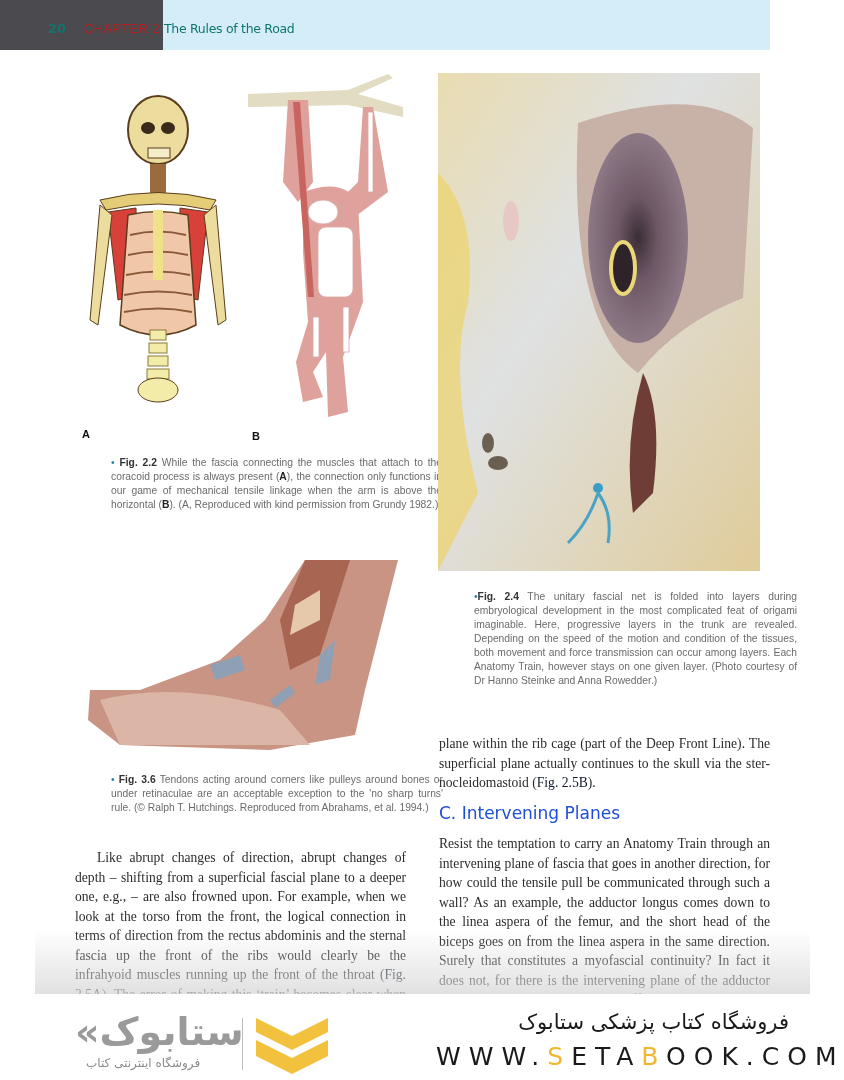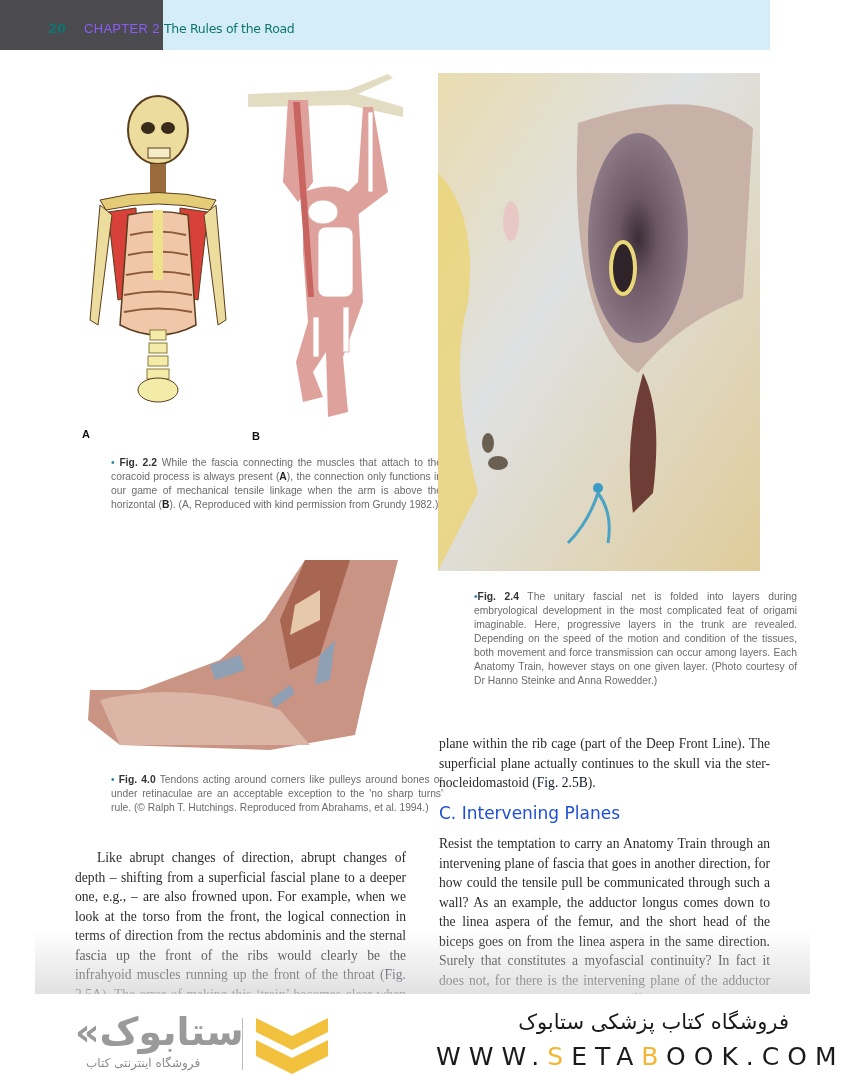--- a/index.html
+++ b/index.html
@@ -3,21 +3,21 @@
 <meta charset="utf-8">
 <style>
   * { box-sizing: border-box; margin: 0; padding: 0; }
   html, body { width: 844px; height: 1080px; background: #ffffff; overflow: hidden; }
   body { position: relative; font-family: "Liberation Sans", sans-serif; color: #222; }
 
   
   .hdr-dark { position: absolute; left: 0; top: 0; width: 163px; height: 50px; background: #4a4a4f; }
   .hdr-light { position: absolute; left: 163px; top: 0; width: 607px; height: 50px; background: #d4edf9; }
   .hdr-pagenum { position: absolute; left: 48px; top: 21px; font: bold 13px "DejaVu Sans", sans-serif; color: #0f766e; text-align: center; }
-  .hdr-chapter { position: absolute; left: 84px; top: 21px; font: 13px "Liberation Sans", sans-serif; color: #8b5cf6; letter-spacing: 0.3px; }
+  .hdr-chapter { position: absolute; left: 84px; top: 21px; font: 13px "Liberation Sans", sans-serif; color: #b91c1c; letter-spacing: 0.3px; }
   .hdr-title { position: absolute; left: 164px; top: 21px; font: 12.5px "DejaVu Sans", sans-serif; color: #0f766e; letter-spacing: -0.3px; }
 
   
   .fig { position: absolute; overflow: hidden; }
   .fig svg { display: block; width: 100%; height: 100%; }
 
   .panel-label { position: absolute; font: bold 11px "Liberation Sans", sans-serif; color: #111; }
 
   
   .caption { position: absolute; font: 10.3px/14px "Liberation Sans", sans-serif; color: #6b6b6b; text-align: justify; margin-left: 36px; }
@@ -148,21 +148,21 @@
     <path d="M20 140 Q100 120 200 150 L230 185 L40 185 Z" fill="#dbb6a6"></path>
     <path d="M130 105 L160 95 L165 110 L135 120 Z" fill="#8fa0b5"></path>
     <path d="M190 140 L210 125 L215 133 L195 148 Z" fill="#8fa0b5"></path>
     <path d="M240 95 L255 80 L250 120 L235 125 Z" fill="#8fa0b5"></path>
     <path d="M215 45 L240 30 L240 60 L210 75 Z" fill="#e6c8aa"></path>
   </svg>
 </div>
 
 <div class="caption" style="left:75px;top:773px;width:332px;">
   <span class="bullet">•</span>
-  <span class="fignum">Fig. 4.0</span><span> Tendons acting around corners like pulleys around bones or under retinaculae are an acceptable exception to the 'no sharp turns' rule. (© Ralph T. Hutchings. Reproduced from Abrahams, et al. 1994.)</span>
+  <span class="fignum">Fig. 3.6</span><span> Tendons acting around corners like pulleys around bones or under retinaculae are an acceptable exception to the 'no sharp turns' rule. (© Ralph T. Hutchings. Reproduced from Abrahams, et al. 1994.)</span>
 </div>
 
 <div class="body-text" style="left:75px;top:848px;width:331px;">
   <span class="indent"></span><span>Like abrupt changes of direction, abrupt changes of depth – shifting from a superficial fascial plane to a deeper one, e.g., – are also frowned upon. For example, when we look at the torso from the front, the logical connection in terms of direction from the rectus abdominis and the sternal fascia up the front of the ribs would clearly be the infrahyoid muscles running up the front of the throat (</span><span class="link">Fig. 2.5A</span><span>). The error of making this ‘train’ becomes clear when we realize that the infrahyoid muscles attach to the posterior of the</span>
 </div>
 
 <div class="body-text" style="left:439px;top:734px;width:331px;">
   <span>plane within the rib cage (part of the Deep Front Line). The superficial plane actually continues to the skull via the ster-nocleidomastoid (</span><span class="link">Fig. 2.5B</span><span>).</span>
 </div>
 

